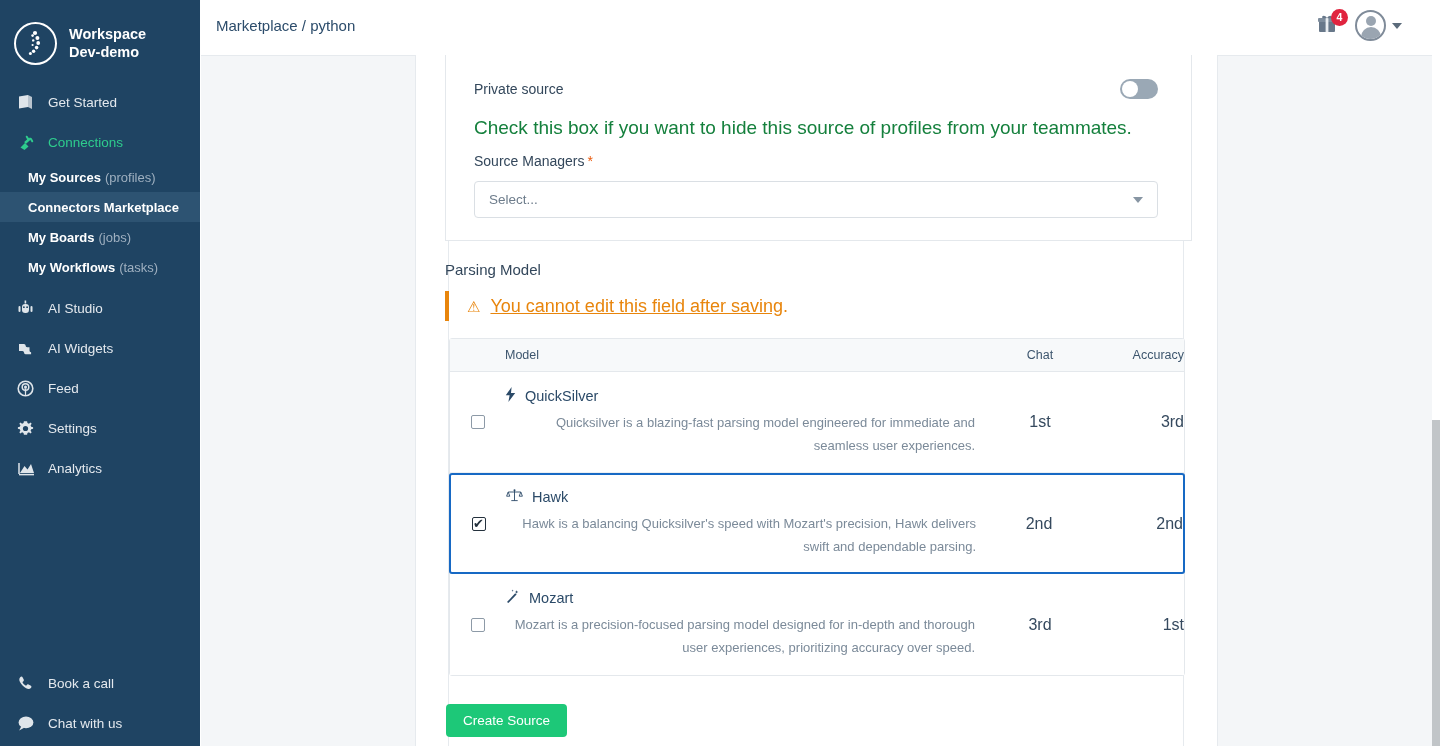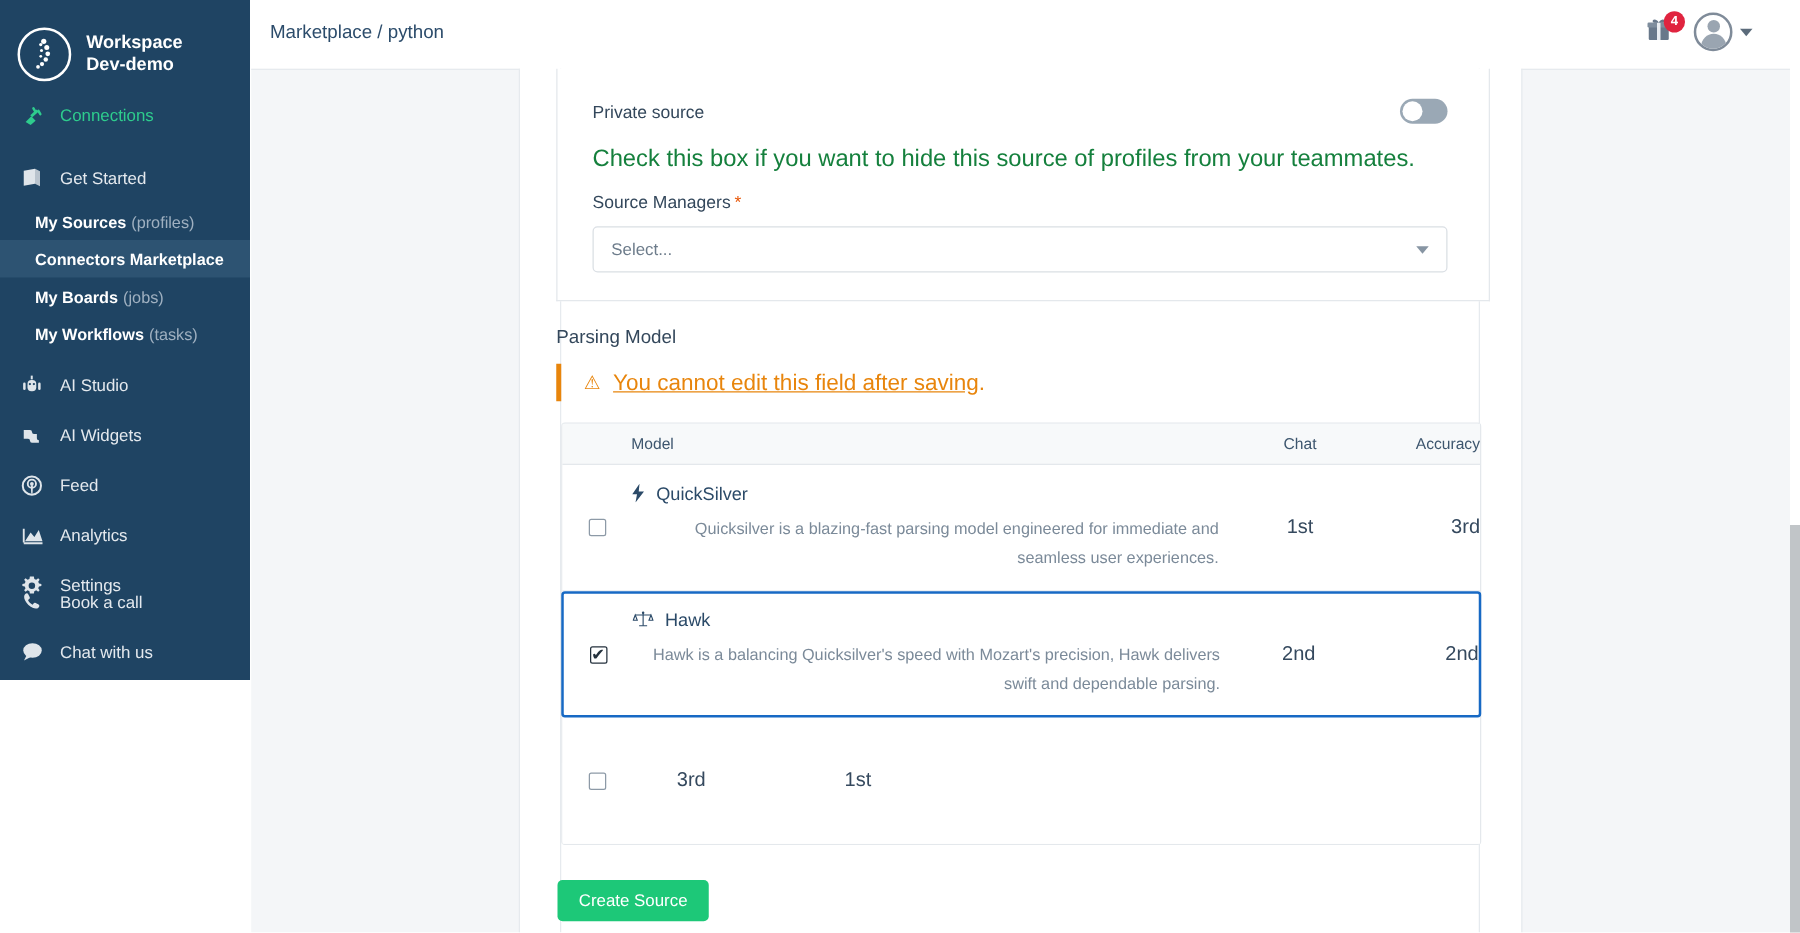--- a/index.html
+++ b/index.html
@@ -10,21 +10,21 @@
     background: #ffffff;
     font-family: "Liberation Sans", sans-serif;
     -webkit-font-smoothing: antialiased;
   }
 
   #app { position: relative; width: 1440px; height: 746px; }
 
   
   #sidebar {
     position: absolute; left: 0; top: 0;
-    width: 200px; height: 544px;
+    width: 200px; height: 746px;
     background: #1f4463;
     color: #ffffff;
     overflow: hidden;
   }
   .brand {
     display: flex; align-items: center;
     padding: 14px 0 0 14px;
     height: 72px;
   }
   .brand-logo {
@@ -335,40 +335,40 @@
             <circle cx="16.6" cy="21" r="1.1"></circle>
           </g>
         </svg>
       </div>
       <div class="brand-text">
         <div class="l1">Workspace</div>
         <div class="l2">Dev-demo</div>
       </div>
     </div>
 
+    <div class="nav-item" style="margin-top:10px;">
+      <span class="ico">
+        <svg width="19" height="19" viewBox="0 0 19 19" aria-hidden="true">
+          <path d="M3 3.5 L12 2 L12 14 L3 15.5 Z" fill="#dfe5ea"></path>
+          <path d="M12 2 L16 4 L16 16 L12 14 Z" fill="#b9c4ce"></path>
+        </svg>
+      </span>
+      <span class="lbl">Get Started</span>
+    </div>
+
     <div class="nav-item accent">
       <span class="ico">
         <svg width="19" height="19" viewBox="0 0 19 19" aria-hidden="true">
           <path d="M4.5 14.5 L9 10 L12.5 13.5 L8.5 17 Z" fill="#2ecc8d"></path>
           <rect x="10.5" y="2.5" width="2" height="5" rx="1" transform="rotate(-30 11.5 5)" fill="#2ecc8d"></rect>
           <rect x="14.5" y="4.5" width="2" height="5" rx="1" transform="rotate(-30 15.5 7)" fill="#2ecc8d"></rect>
           <path d="M9 10 L14 5.5" stroke="#2ecc8d" stroke-width="2.4" fill="none"></path>
         </svg>
       </span>
       <span class="lbl">Connections</span>
-    </div>
-
-    <div class="nav-item" style="margin-top:10px;">
-      <span class="ico">
-        <svg width="19" height="19" viewBox="0 0 19 19" aria-hidden="true">
-          <path d="M3 3.5 L12 2 L12 14 L3 15.5 Z" fill="#dfe5ea"></path>
-          <path d="M12 2 L16 4 L16 16 L12 14 Z" fill="#b9c4ce"></path>
-        </svg>
-      </span>
-      <span class="lbl">Get Started</span>
     </div>
 
     <div class="sub-item">
       <span class="strong">My Sources</span>
       <span class="muted">(profiles)</span>
     </div>
     <div class="sub-item active">
       <span class="strong">Connectors Marketplace</span>
     </div>
     <div class="sub-item">
@@ -410,37 +410,37 @@
           <circle cx="9.5" cy="8" r="3.3" fill="none" stroke="#dfe5ea" stroke-width="1.5"></circle>
           <circle cx="9.5" cy="8" r="1.5" fill="#dfe5ea"></circle>
           <path d="M8.6 9.2 L10.4 9.2 L10 16 L9 16 Z" fill="#dfe5ea"></path>
         </svg>
       </span>
       <span class="lbl">Feed</span>
     </div>
 
     <div class="nav-item">
       <span class="ico">
+        <svg width="19" height="19" viewBox="0 0 19 19" aria-hidden="true">
+          <path d="M9.5 2.2 l1.6 0 l0.35 1.9 l1.5 0.62 l1.6 -1.1 l1.13 1.13 l-1.1 1.6 l0.62 1.5 l1.9 0.35 l0 1.6 l-1.9 0.35 l-0.62 1.5 l1.1 1.6 l-1.13 1.13 l-1.6 -1.1 l-1.5 0.62 l-0.35 1.9 l-1.6 0 l-1.6 0 l-0.35 -1.9 l-1.5 -0.62 l-1.6 1.1 l-1.13 -1.13 l1.1 -1.6 l-0.62 -1.5 l-1.9 -0.35 l0 -1.6 l1.9 -0.35 l0.62 -1.5 l-1.1 -1.6 l1.13 -1.13 l1.6 1.1 l1.5 -0.62 l0.35 -1.9 z" fill="#dfe5ea"></path>
+          <circle cx="9.5" cy="9.5" r="2.6" fill="#1f4463"></circle>
+        </svg>
+      </span>
+      <span class="lbl">Settings</span>
+    </div>
+
+    <div class="nav-item">
+      <span class="ico">
         <svg width="21" height="19" viewBox="0 0 21 19" aria-hidden="true">
           <path d="M3 15 L3 4" stroke="#dfe5ea" stroke-width="1.5"></path>
           <path d="M3 15.6 L18 15.6" stroke="#dfe5ea" stroke-width="1.5"></path>
           <path d="M4 14 L8.5 7 L11.5 10.5 L15 5 L18 14 Z" fill="#dfe5ea"></path>
         </svg>
       </span>
       <span class="lbl">Analytics</span>
-    </div>
-
-    <div class="nav-item">
-      <span class="ico">
-        <svg width="19" height="19" viewBox="0 0 19 19" aria-hidden="true">
-          <path d="M9.5 2.2 l1.6 0 l0.35 1.9 l1.5 0.62 l1.6 -1.1 l1.13 1.13 l-1.1 1.6 l0.62 1.5 l1.9 0.35 l0 1.6 l-1.9 0.35 l-0.62 1.5 l1.1 1.6 l-1.13 1.13 l-1.6 -1.1 l-1.5 0.62 l-0.35 1.9 l-1.6 0 l-1.6 0 l-0.35 -1.9 l-1.5 -0.62 l-1.6 1.1 l-1.13 -1.13 l1.1 -1.6 l-0.62 -1.5 l-1.9 -0.35 l0 -1.6 l1.9 -0.35 l0.62 -1.5 l-1.1 -1.6 l1.13 -1.13 l1.6 1.1 l1.5 -0.62 l0.35 -1.9 z" fill="#dfe5ea"></path>
-          <circle cx="9.5" cy="9.5" r="2.6" fill="#1f4463"></circle>
-        </svg>
-      </span>
-      <span class="lbl">Settings</span>
     </div>
 
     <div id="bottom-nav">
       <div class="nav-item">
         <span class="ico">
           <svg width="19" height="19" viewBox="0 0 19 19" aria-hidden="true">
             <path d="M4.2 3.2 c1.1 -1 2 -0.6 2.5 0.4 l1 2 c0.4 0.8 0.1 1.3 -0.5 1.8 l-0.8 0.6 c0.7 1.7 2 3 3.7 3.7 l0.6 -0.8 c0.5 -0.6 1 -0.9 1.8 -0.5 l2 1 c1 0.5 1.4 1.4 0.4 2.5 c-1.2 1.3 -2.9 1.2 -4.8 0.3 c-2.4 -1.1 -5 -3.7 -6.1 -6.1 c-0.9 -1.9 -1 -3.7 0.2 -4.9 z" fill="#dfe5ea"></path>
           </svg>
         </span>
         <span class="lbl">Book a call</span>
@@ -564,20 +564,33 @@
             <div class="model-desc">Hawk is a balancing Quicksilver's speed with Mozart's precision, Hawk delivers swift and dependable parsing.</div>
           </div>
           <div class="c-speed rank">2nd</div>
           <div class="c-acc rank">2nd</div>
         </div>
 
         <div class="mrow">
           <div class="c-check">
             <span class="cbox"></span>
           </div>
+          <div class="c-model">
+            <div class="model-name">
+              <span class="mi">
+                <svg width="15" height="15" viewBox="0 0 15 15" aria-hidden="true">
+                  <path d="M2 13 L10.2 4.2 L11.6 5.6 L3.4 14 Z" fill="#2b4a68"></path>
+                  <path d="M11.6 1.2 l0.5 1.3 l1.3 0.5 l-1.3 0.5 l-0.5 1.3 l-0.5 -1.3 l-1.3 -0.5 l1.3 -0.5 z" fill="#2b4a68"></path>
+                  <path d="M7.6 0.6 l0.3 0.8 l0.8 0.3 l-0.8 0.3 l-0.3 0.8 l-0.3 -0.8 l-0.8 -0.3 l0.8 -0.3 z" fill="#2b4a68"></path>
+                </svg>
+              </span>
+              <span>Mozart</span>
+            </div>
+            <div class="model-desc">Mozart is a precision-focused parsing model designed for in-depth and thorough user experiences, prioritizing accuracy over speed.</div>
+          </div>
           <div class="c-speed rank">3rd</div>
           <div class="c-acc rank">1st</div>
         </div>
       </div>
 
       <button class="btn-create">Create Source</button>
     </div>
 
     <div id="scroll-track">
       <div id="scroll-thumb"></div>

